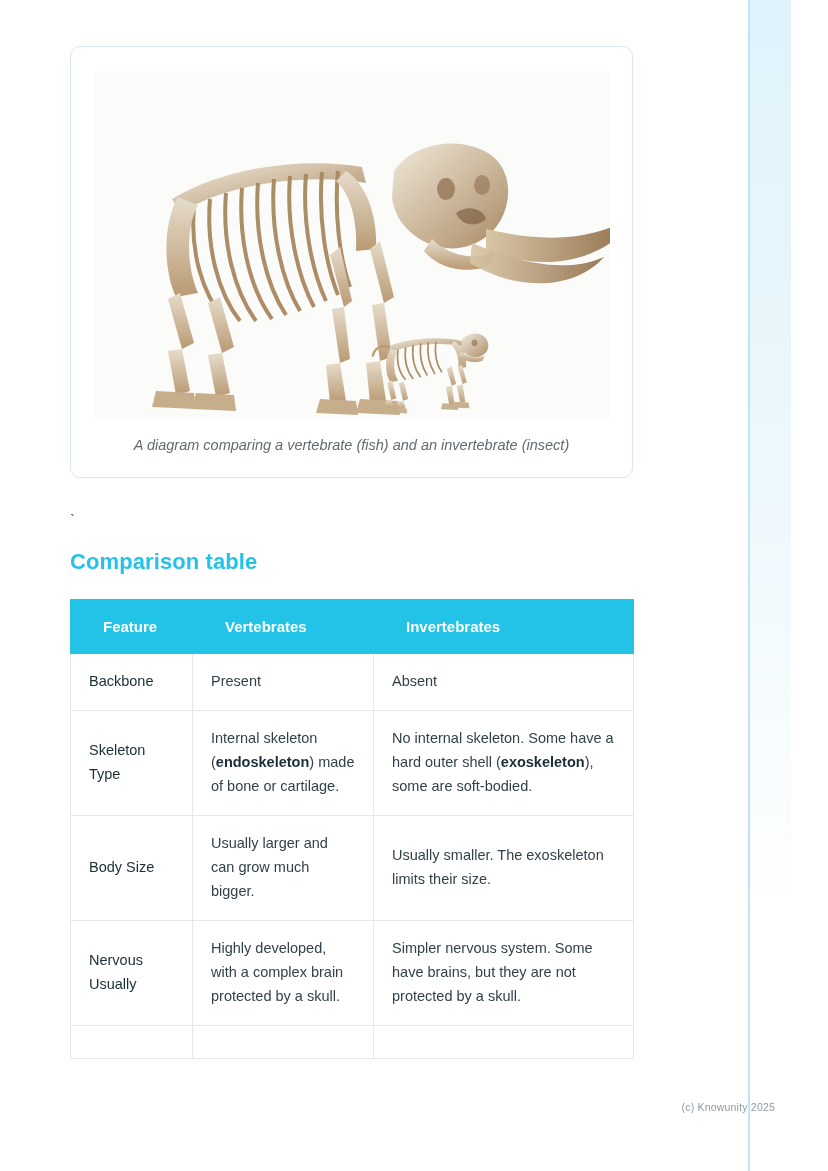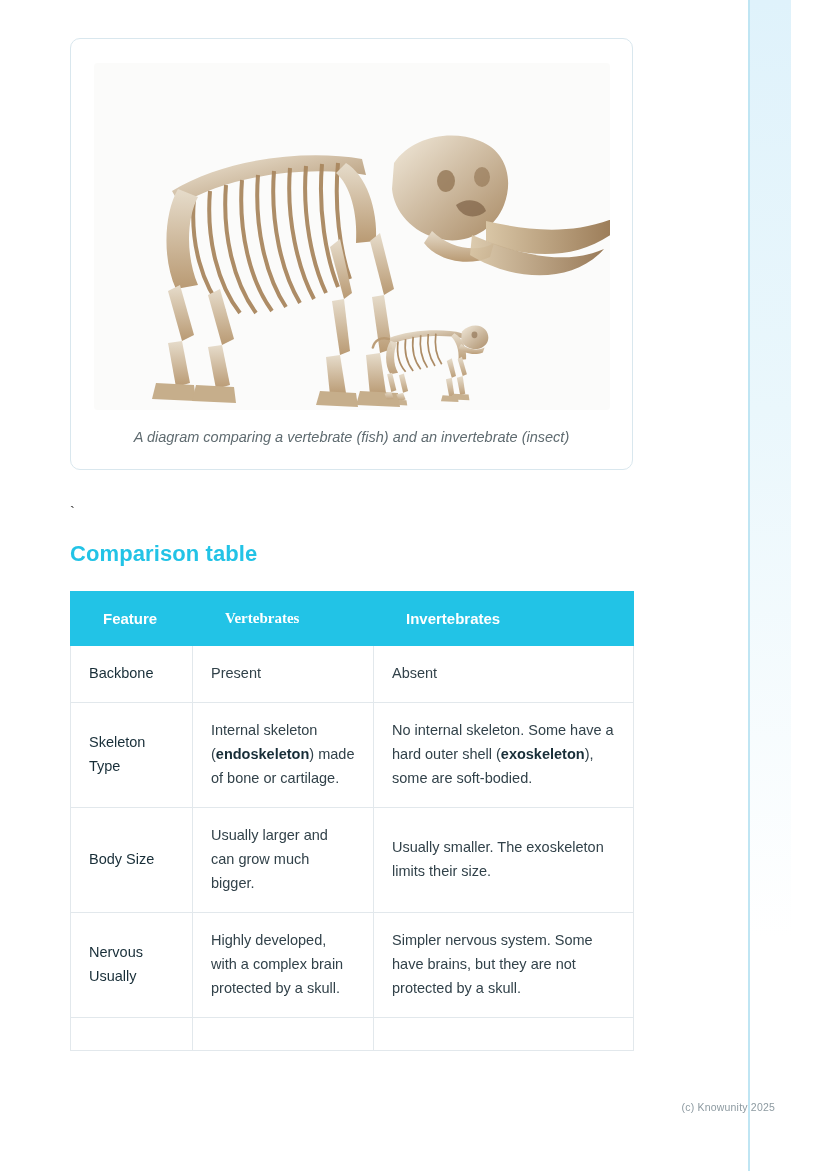--- a/index.html
+++ b/index.html
@@ -34,21 +34,21 @@
     top: 0;
     right: 78px;
     width: 2px;
     height: 1171px;
     background: #bfe5f3;
   }
 
   .content {
     position: absolute;
     left: 70px;
-    top: 0;
+    top: 8px;
     width: 563px;
   }
 
   
   .figure-card {
     margin-top: 38px;
     width: 563px;
     border: 1px solid #d9e7ee;
     border-radius: 10px;
     background: #ffffff;
@@ -112,21 +112,21 @@
     vertical-align: middle;
   }
   table.cmp td.feature {
     font-weight: 400;
     color: #182e38;
   }
   table.cmp tr td:nth-child(1) { width: 122px; }
   table.cmp tr td:nth-child(2) { width: 181px; }
   table.cmp tr td:nth-child(3) { width: 260px; }
   table.cmp tr th:nth-child(1) { width: 122px; }
-  table.cmp tr th:nth-child(2) { width: 181px; font-family: Liberation Serif, serif; }
+  table.cmp tr th:nth-child(2) { width: 181px; }
   table.cmp tr th:nth-child(3) { width: 260px; }
   table.cmp td b { font-weight: 700; color: #182e38; }
 
   .footer-credit {
     position: absolute;
     right: 53px;
     top: 1101px;
     font-size: 10.5px;
     color: #8d9aa1;
     letter-spacing: 0.2px;

